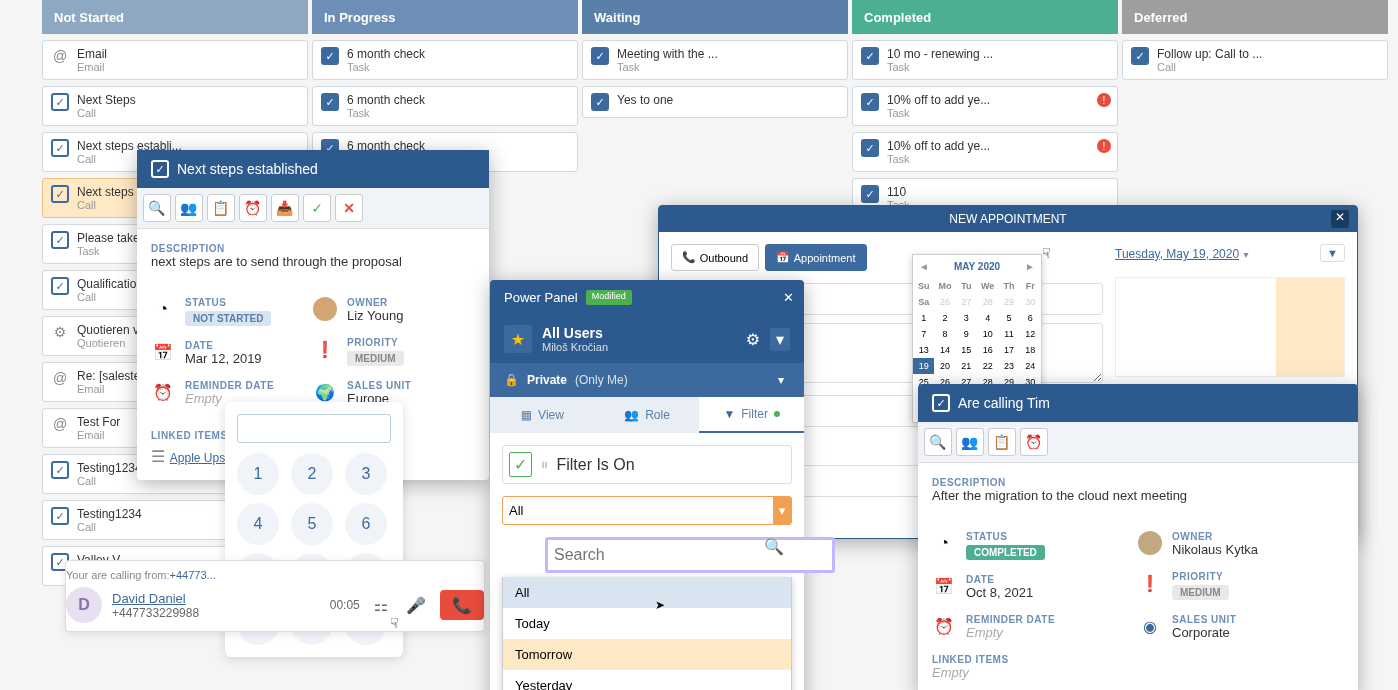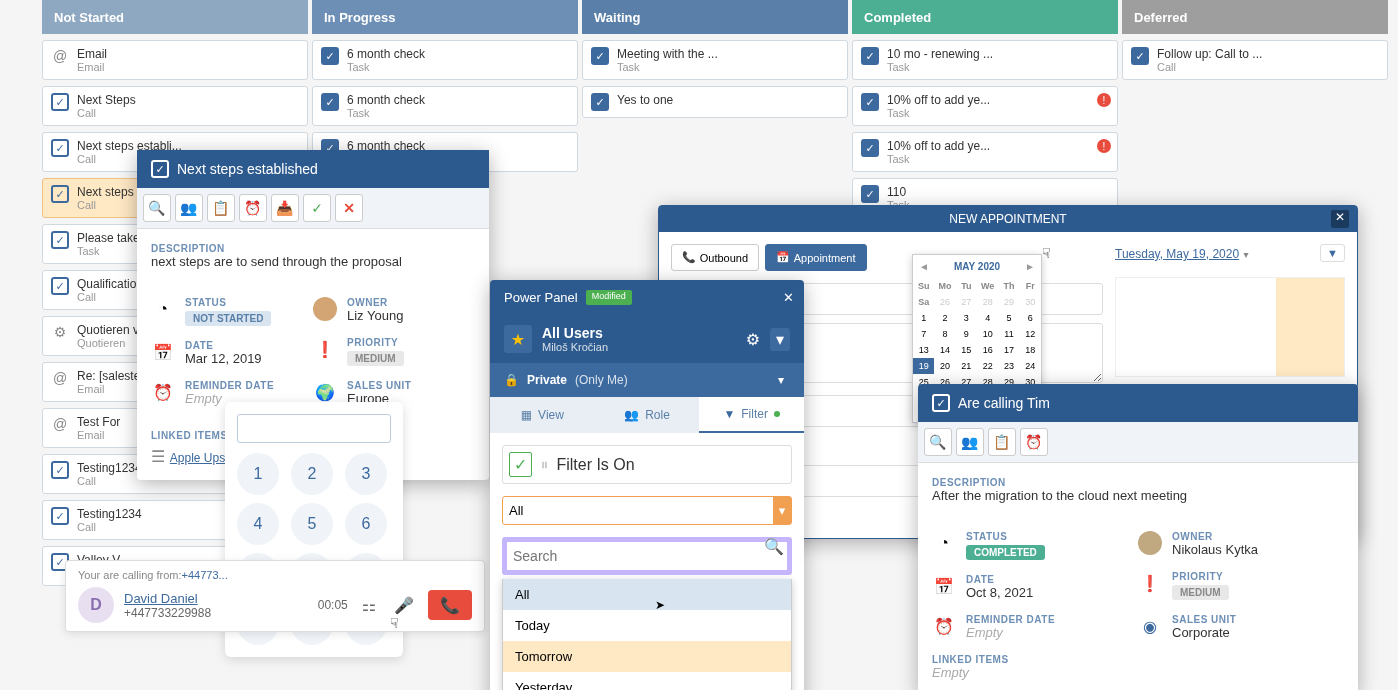--- a/index.html
+++ b/index.html
@@ -33,21 +33,21 @@
 .fico { width: 24px; height: 24px; display: flex; align-items: center; justify-content: center; font-size: 16px; }
 .col2 { display: flex; }
 .col2 > div { flex: 1; }
 .avatar { width: 24px; height: 24px; border-radius: 50%; background: #d4a574; display: inline-block; vertical-align: middle; }
 
 .numpad { position: absolute; left: 225px; top: 402px; background: #fff; border-radius: 6px; box-shadow: 0 2px 12px rgba(0,0,0,0.15); padding: 12px; width: 178px; }
 .numpad input { width: 100%; border: 1px solid #bcd; border-radius: 3px; padding: 6px; margin-bottom: 10px; font-size: 13px; }
 .numgrid { display: grid; grid-template-columns: repeat(3,1fr); gap: 8px; }
 .numbtn { width: 42px; height: 42px; border-radius: 50%; background: #f0f4f8; color: #3d6a9e; font-size: 16px; display: flex; align-items: center; justify-content: center; cursor: pointer; border: none; }
 
-.callbar { position: absolute; left: 65px; top: 560px; width: 420px; background: #fff; border: 1px solid #ddd; border-radius: 4px; padding: 8px 12px; box-shadow: 0 2px 8px rgba(0,0,0,0.1); }
+.callbar { position: absolute; left: 65px; top: 560px; width: 420px; background: #fff; border: 1px solid #ddd; border-radius: 4px; padding: 8px 0; box-shadow: 0 2px 8px rgba(0,0,0,0.1); }
 .callbar-top { color: #888; font-size: 11px; margin-bottom: 6px; }
 .callbar-main { display: flex; align-items: center; gap: 10px; }
 .cav { width: 36px; height: 36px; border-radius: 50%; background: #e8e0f0; color: #8a6fb0; display: flex; align-items: center; justify-content: center; font-size: 16px; font-weight: bold; }
 .cname { color: #3d6a9e; font-size: 13px; text-decoration: underline; }
 .cnum { color: #666; font-size: 12px; }
 .ctime { margin-left: auto; color: #666; font-size: 12px; }
 .cico2 { font-size: 16px; color: #666; margin: 0 4px; cursor: pointer; }
 .hangup { background: #e74c3c; color: #fff; border-radius: 4px; width: 44px; height: 30px; display: flex; align-items: center; justify-content: center; cursor: pointer; }
 
 .dropdown { position: absolute; background: #fff; border: 1px solid #ccc; box-shadow: 0 2px 8px rgba(0,0,0,0.2); }
@@ -63,21 +63,21 @@
 .star { width: 28px; height: 28px; background: #3d6a9e; border-radius: 3px; display: flex; align-items: center; justify-content: center; color: #ffc107; font-size: 16px; }
 .pp-priv { background: #3d6a9e; padding: 8px 14px; color: #fff; font-size: 12px; display: flex; align-items: center; gap: 8px; }
 .pp-tabs { background: #e8eef4; display: flex; }
 .pp-tab { flex: 1; padding: 10px; text-align: center; font-size: 12px; color: #5a7fa8; cursor: pointer; display: flex; align-items: center; justify-content: center; gap: 6px; }
 .pp-tab.act { background: #fff; border-bottom: 2px solid #3d6a9e; }
 .pp-body { background: #fff; padding: 12px; }
 .pp-filter { display: flex; align-items: center; gap: 8px; border: 1px solid #ddd; border-radius: 3px; padding: 6px; margin-bottom: 12px; }
 .pp-period { color: #666; font-size: 12px; margin-bottom: 6px; }
 .pp-select { width: 100%; border: 1px solid #f0a050; border-radius: 3px; padding: 6px; font-size: 13px; display: flex; justify-content: space-between; background: #fff; }
 .pp-select .arr { background: #f0a050; color: #fff; width: 18px; text-align: center; margin: -6px -6px -6px 0; display: flex; align-items: center; justify-content: center; }
-.pp-search { width: 100%; border: 5px solid #c4b5fd; border-radius: 3px; padding: 6px; margin-top: 6px; font-size: 14px; }
+.pp-search { width: 100%; border: 3px solid #c4b5fd; border-radius: 3px; padding: 6px; margin-top: 6px; font-size: 16px; margin-left: 43px; }
 
 .appt { position: absolute; left: 658px; top: 205px; width: 700px; background: #fff; border: 1px solid #2d5a8e; border-radius: 4px; box-shadow: 0 4px 20px rgba(0,0,0,0.3); }
 .appt-head { background: #2d5a8e; color: #fff; padding: 6px 14px; text-align: center; font-size: 12px; position: relative; }
 .appt-head .x { position: absolute; right: 8px; top: 4px; cursor: pointer; background: #1a3a5e; width: 18px; height: 18px; border-radius: 2px; }
 .appt-body { display: flex; padding: 12px; gap: 12px; }
 .appt-left { flex: 1; }
 .appt-right { width: 230px; }
 .appt-btns { display: flex; gap: 6px; margin-bottom: 12px; }
 .abtn { border: 1px solid #ccc; border-radius: 3px; padding: 6px 10px; font-size: 11px; display: flex; align-items: center; gap: 4px; cursor: pointer; }
 .abtn.act { background: #3d6a9e; color: #fff; border-color: #3d6a9e; }

